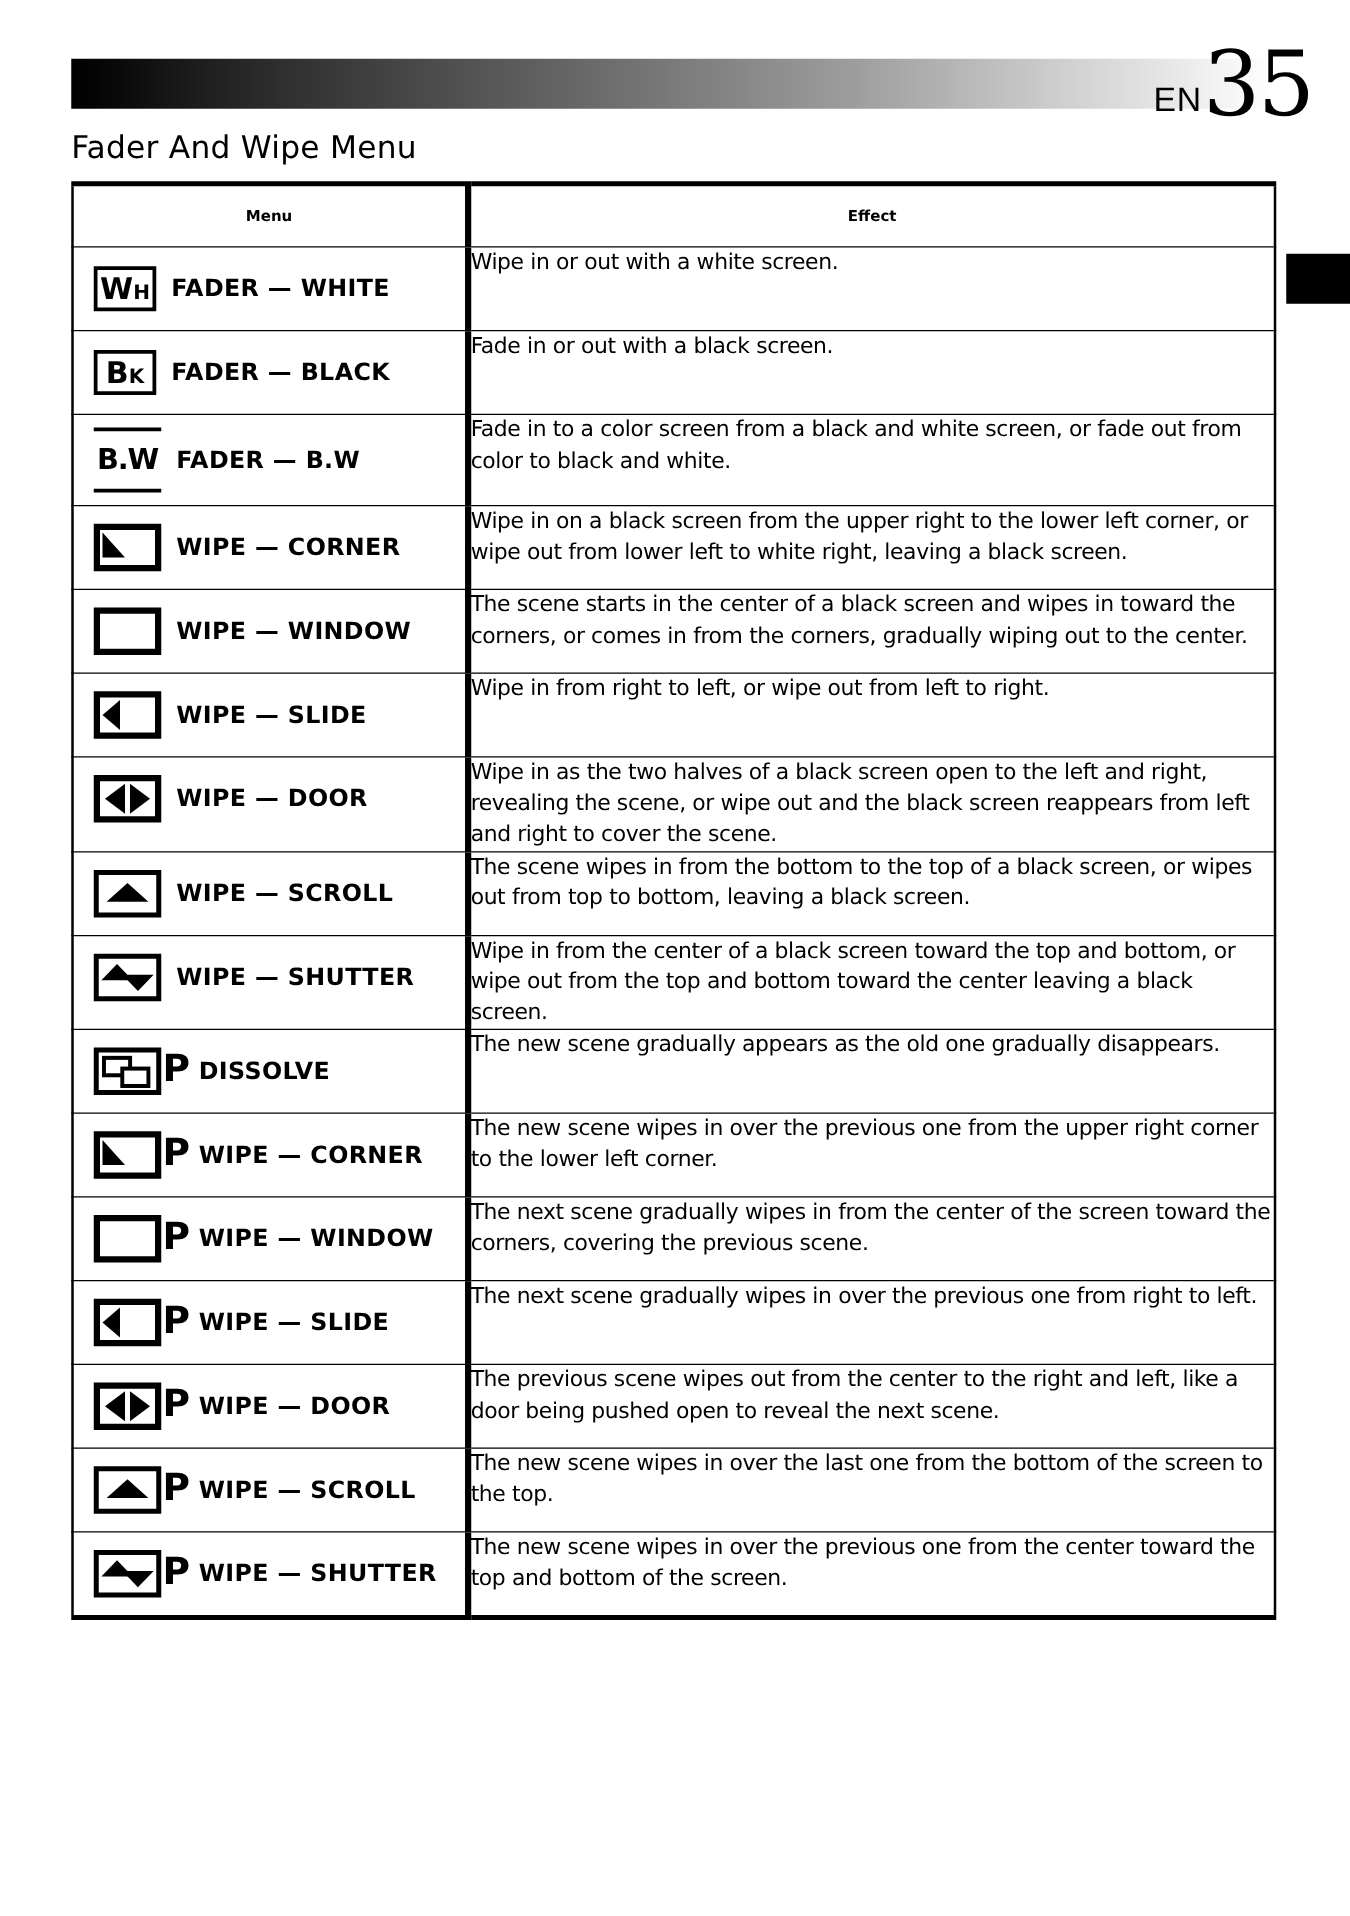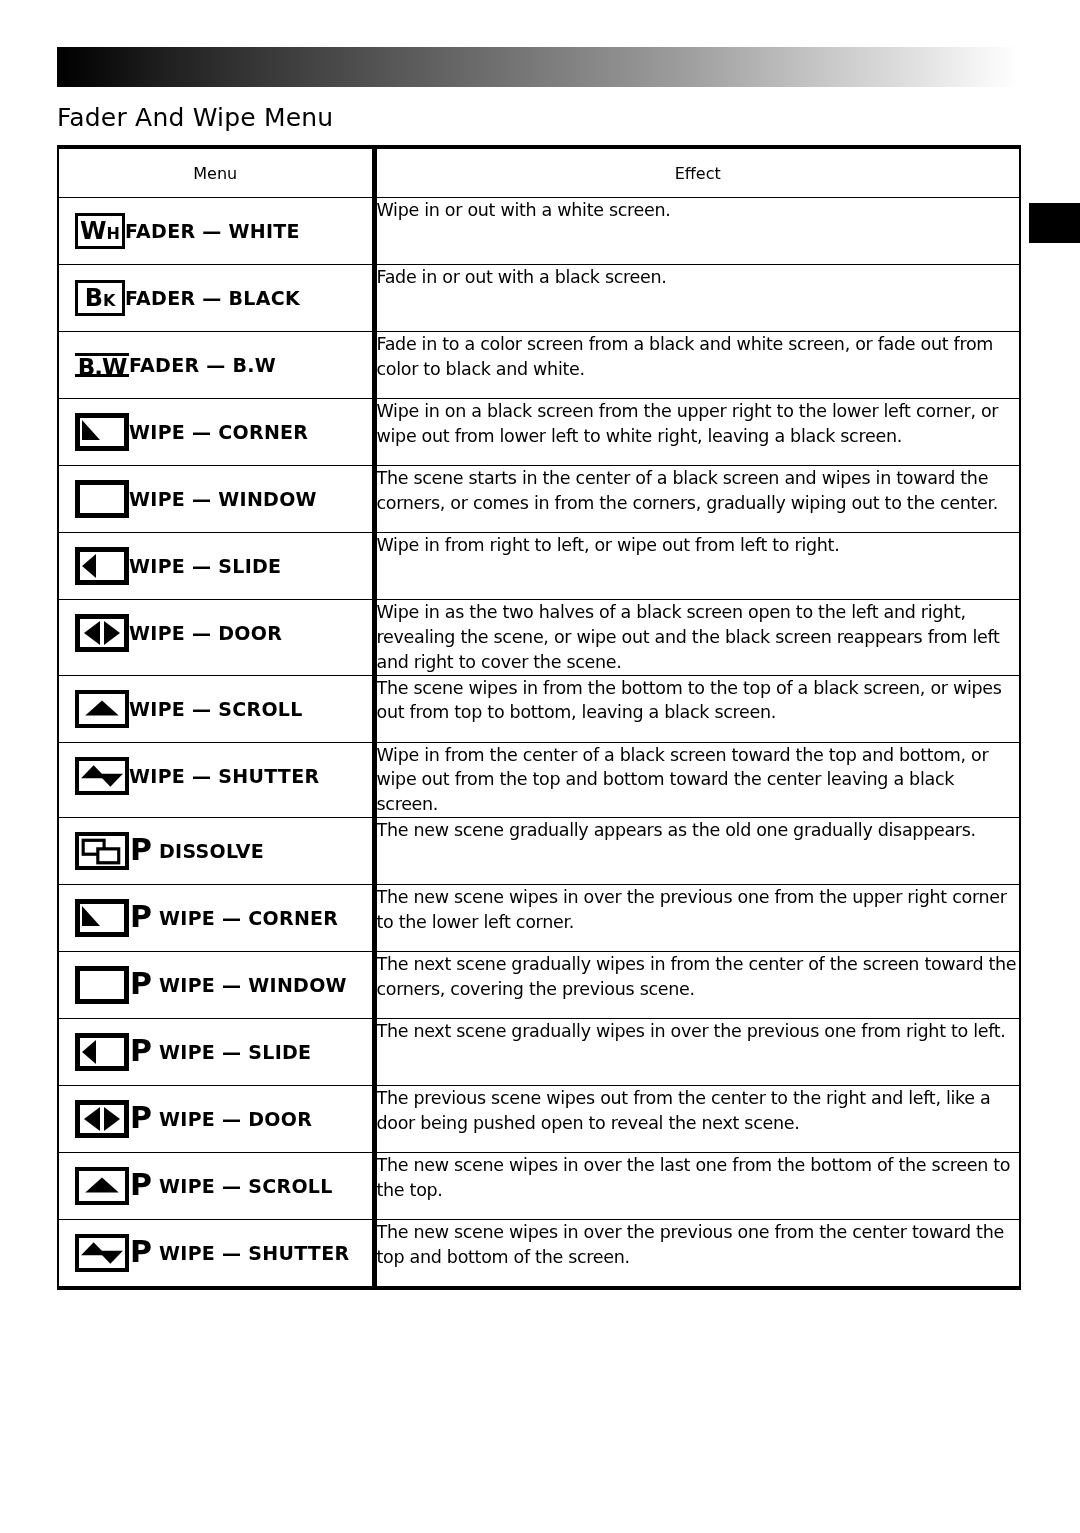--- a/index.html
+++ b/index.html
@@ -128,22 +128,22 @@
     font-weight: 400;
     letter-spacing: -0.3px;
   }
 
   
   .head-row th {
     height: 48px;
     text-align: center;
     vertical-align: middle;
     font-family: "DejaVu Sans", sans-serif;
-    font-size: 16px;
-    font-weight: normal;
+    font-size: 12px;
+    font-weight: bold;
     border-bottom: 1.5px solid #000;
   }
   .head-row .cell-menu { border-right: 5px solid #000; }
 
   
   .menu-inner {
     display: flex;
     align-items: center;
     padding: 10px 0 10px 16px;
     min-height: 46px;
@@ -158,21 +158,21 @@
   .p-mark {
     font-family: "DejaVu Sans", sans-serif;
     font-weight: bold;
     font-size: 30px;
     line-height: 1;
     margin-left: 1px;
     margin-right: 7px;
     position: relative;
     top: -1px;
   }
-  .gap-lbl { margin-left: 0; }
+  .gap-lbl { margin-left: 12px; }
 
   
   .icn {
     position: relative;
     flex: 0 0 auto;
   }
 
   
   .icn-textbox {
     width: 50px;
@@ -194,22 +194,23 @@
     font-weight: bold;
     font-size: 16px;
     line-height: 1;
     position: relative;
     top: 3px;
   }
 
   
   .icn-bw {
     width: 54px;
-    height: 24px;
+    height: 52px;
     display: flex;
+    align-items: center;
     justify-content: center;
     border-top: 3.5px solid #000;
     border-bottom: 3.5px solid #000;
     box-sizing: border-box;
   }
   .icn-bw .t1 {
     font-family: "DejaVu Sans", sans-serif;
     font-weight: bold;
     font-size: 23px;
     line-height: 1;
@@ -227,20 +228,24 @@
   }
   .icn-screen.thin { border-width: 4px; }
 
   .icn-screen svg { display: block; width: 100%; height: 100%; }
 </style>
 </head>
 <body>
 
 <div class="header">
   <div class="gradient-bar"></div>
+  <div class="page-number">
+    <span class="en">EN</span>
+      <span class="num">35</span>
+  </div>
 </div>
 
 <div class="section-title">Fader And Wipe Menu</div>
 
 <div class="edge-tab"></div>
 
 <table class="fw-table">
   <colgroup>
     <col class="col-menu">
     <col class="col-effect">

